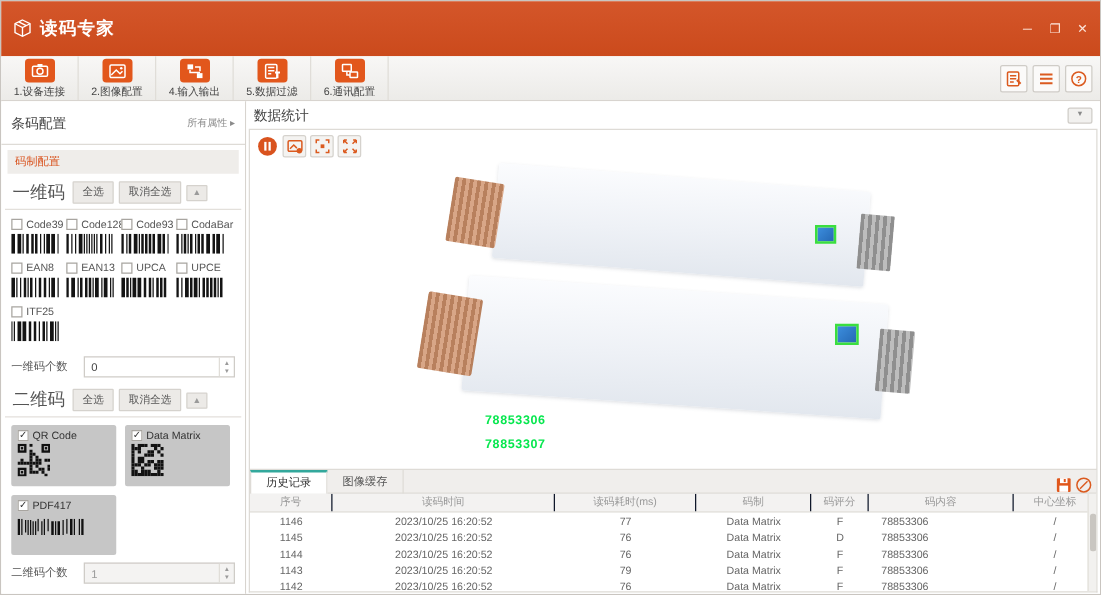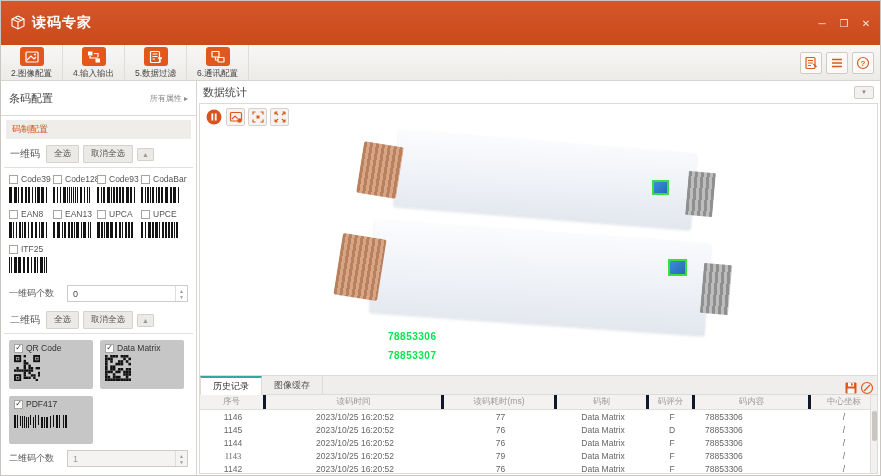--- a/index.html
+++ b/index.html
@@ -25,21 +25,21 @@
   .toolbar-right { margin-left:auto; display:flex; gap:4px; align-items:center; padding-right:6px; }
   .tb-btn { width:22px; height:22px; background:#fbfaf9; border:1px solid #cfccc7; border-radius:2px; display:flex; align-items:center; justify-content:center; cursor:pointer; }
 
   
   .main { flex:1; display:flex; min-height:0; }
   .left-panel { width:196px; flex:0 0 auto; border-right:1px solid #d8d4cf; background:#fff; display:flex; flex-direction:column; overflow:hidden; }
   .panel-header { height:23px; border-bottom:1px solid #dedbd6; display:flex; align-items:center; padding:17px 8px; font-size:11px; color:#444; flex:0 0 auto; }
   .all-props { margin-left:auto; font-size:8px; color:#8a8a8a; cursor:pointer; }
   .section-bar { margin:4px 5px 3px 5px; background:#efedea; color:#d9531e; font-size:9px; padding:3px 6px; }
   .grp-row { display:flex; align-items:center; gap:4px; padding:3px 6px 4px 6px; border-bottom:1px solid #e3e0db; margin:0 3px; }
-  .grp-row .g-lbl { font-size:10px; color:#555; margin-right:2px; }
+  .grp-row .g-lbl { font-size:14px; color:#555; margin-right:2px; }
   .mini-btn { background:#eceae7; border:1px solid #d5d2cd; color:#555; font-size:8.5px; padding:2px 7px; border-radius:1px; cursor:pointer; white-space:nowrap; }
   .mini-btn.sq { padding:2px 4px; color:#9a9a9a; font-size:7px; }
   .codes-1d { display:flex; flex-wrap:wrap; padding:6px 6px 2px 8px; }
   .code-item { width:44px; margin-bottom:6px; }
   .code-item .ck-line { display:flex; align-items:center; gap:3px; margin-bottom:3px; }
   .ckbox { width:9px; height:9px; border:1px solid #a8a5a0; background:#fff; flex:0 0 auto; display:flex; align-items:center; justify-content:center; font-size:8px; color:#333; line-height:1; }
   .code-item .cname { font-size:8.5px; color:#555; white-space:nowrap; }
   .bars { height:16px; width:38px; display:flex; align-items:stretch; }
   .count-row { display:flex; align-items:center; padding:4px 8px 6px 8px; gap:6px; }
   .count-row .c-lbl { font-size:9px; color:#555; width:52px; }
@@ -75,21 +75,21 @@
 
   
   .history { flex:0 0 98px; margin:0 2px 1px 2px; border:1px solid #dedbd6; border-top:none; display:flex; flex-direction:column; overflow:hidden; background:#fff; }
   .h-tabbar { height:19px; background:#f0eeec; border-bottom:1px solid #dedbd6; display:flex; align-items:flex-end; flex:0 0 auto; }
   .h-tab { height:19px; padding:0 12px; display:flex; align-items:center; font-size:9px; color:#555; cursor:pointer; border-right:1px solid #dedbd6; }
   .h-tab.active { background:#fff; border-top:2px solid #33a89c; border-left:1px solid #dedbd6; color:#333; }
   .h-icons { margin-left:auto; display:flex; gap:3px; padding-right:4px; align-items:center; }
   .h-ic { width:13px; height:13px; display:flex; align-items:center; justify-content:center; cursor:pointer; }
   .tbl { flex:1; position:relative; overflow:hidden; }
   .tbl-head { display:flex; background:#f3f2f1; border-bottom:1px solid #e2dfda; height:15px; }
-  .tbl-head .hc { font-size:8.5px; color:#999; display:flex; align-items:center; justify-content:center; border-right:3px solid #0f172a; overflow:hidden; white-space:nowrap; }
+  .tbl-head .hc { font-size:8.5px; color:#999; display:flex; align-items:center; justify-content:center; border-right:1px solid #0f172a; overflow:hidden; white-space:nowrap; }
   .tbl-row { display:flex; height:13px; }
   .tbl-row .tc { font-size:8.5px; color:#666; display:flex; align-items:center; justify-content:center; white-space:nowrap; overflow:hidden; }
   .tc.left { justify-content:flex-start; padding-left:10px; }
   .vscroll { position:absolute; right:0; top:0; bottom:0; width:7px; background:#f2f1ef; border-left:1px solid #e2dfda; }
   .vscroll .thumb { position:absolute; top:16px; left:1px; width:5px; height:30px; background:#c9c6c1; border-radius:2px; }
   svg { display:block; }
 </style>
 </head>
 <body>
 
@@ -108,20 +108,30 @@
     <span class="title">读码专家</span>
     <div class="wincontrols">
       <span>─</span>
       <span>❐</span>
       <span>✕</span>
     </div>
   </div>
 
   <div class="toolbar">
     <div class="tabs" id="tabs">
+        <div class="tool-tab">
+          <span class="glyph">
+            <svg width="16" height="16" viewBox="0 0 16 16">
+              <rect x="2" y="4" width="12" height="8" rx="1" stroke="#fff" stroke-width="1.2" fill="none"></rect>
+              <circle cx="8" cy="8" r="2.4" stroke="#fff" stroke-width="1.2" fill="none"></circle>
+              <rect x="6" y="2.2" width="4" height="2" fill="#fff"></rect>
+            </svg>
+          </span>
+          <span class="lbl">1.设备连接</span>
+        </div>
         <div class="tool-tab">
           <span class="glyph">
             <svg width="16" height="16" viewBox="0 0 16 16">
               <rect x="2" y="3" width="12" height="10" rx="1" stroke="#fff" stroke-width="1.2" fill="none"></rect>
               <path d="M3 11 L7 7 L10 10 L12 8" stroke="#fff" stroke-width="1.2" fill="none"></path>
               <circle cx="11" cy="5.5" r="1" fill="#fff"></circle>
             </svg>
           </span>
           <span class="lbl">2.图像配置</span>
         </div>
@@ -697,21 +707,21 @@
               <div class="tbl-row">
                 <div class="tc" style="flex: 0 0 66px;">1144</div>
                 <div class="tc" style="flex: 0 0 178px;">2023/10/25 16:20:52</div>
                 <div class="tc" style="flex: 0 0 113px;">76</div>
                 <div class="tc" style="flex: 0 0 92px;">Data Matrix</div>
                 <div class="tc" style="flex: 0 0 46px;">F</div>
                 <div class="tc left" style="flex: 0 0 116px;">78853306</div>
                 <div class="tc" style="flex: 1 1 0%;">/</div>
               </div>
               <div class="tbl-row">
-                <div class="tc" style="flex: 0 0 66px; font-family: Liberation Serif, serif;">1143</div>
+                <div class="tc" style="flex: 0 0 66px;">1143</div>
                 <div class="tc" style="flex: 0 0 178px;">2023/10/25 16:20:52</div>
                 <div class="tc" style="flex: 0 0 113px;">79</div>
                 <div class="tc" style="flex: 0 0 92px;">Data Matrix</div>
                 <div class="tc" style="flex: 0 0 46px;">F</div>
                 <div class="tc left" style="flex: 0 0 116px;">78853306</div>
                 <div class="tc" style="flex: 1 1 0%;">/</div>
               </div>
               <div class="tbl-row">
                 <div class="tc" style="flex: 0 0 66px;">1142</div>
                 <div class="tc" style="flex: 0 0 178px;">2023/10/25 16:20:52</div>

